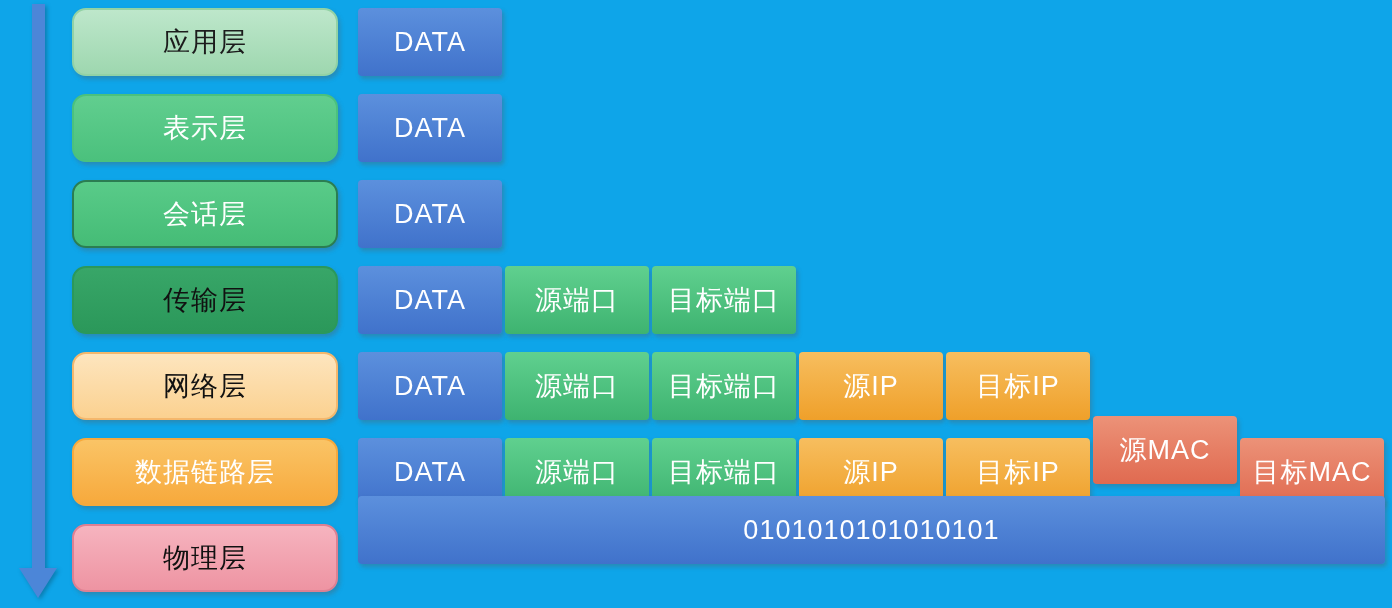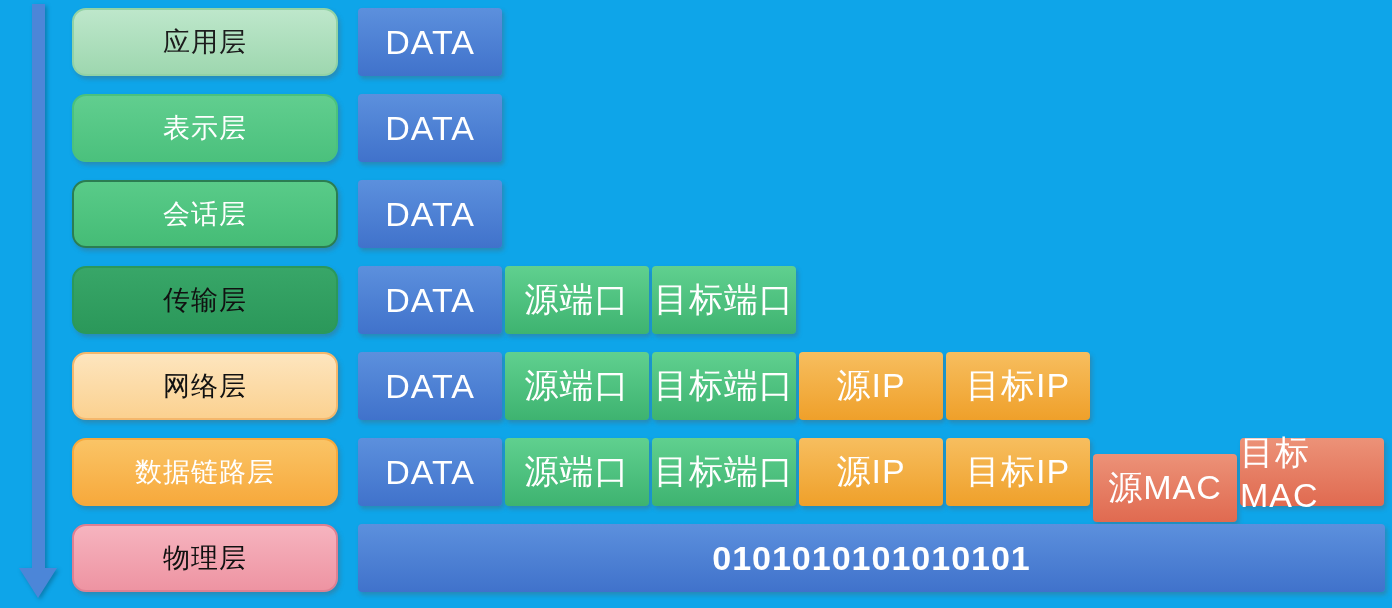--- a/index.html
+++ b/index.html
@@ -19,21 +19,21 @@
     position:absolute; left:72px; width:266px; height:68px;
     border-radius:14px; border:2px solid transparent; box-sizing:border-box;
     display:flex; align-items:center; justify-content:center;
     font-size:27px; letter-spacing:1px;
     box-shadow:2px 3px 4px rgba(90,90,90,0.35);
   }
   
   .pkt-block {
     position:absolute; height:68px; border-radius:4px; box-sizing:border-box;
     display:flex; align-items:center; justify-content:center;
-    font-size:34px; letter-spacing:1px;
+    font-size:27px; letter-spacing:1px;
     box-shadow:2px 3px 4px rgba(90,90,90,0.35);
   }
 </style>
 </head>
 <body>
 
 <div class="canvas">
   <div class="flow-arrow">
     <div class="arrow-shaft" style="background: rgb(76, 134, 216);"></div>
     <div class="arrow-head" style="border-top-color: rgb(76, 134, 216);"></div>
@@ -98,26 +98,26 @@
       </div>
       <div class="pkt-block" style="top: 438px; left: 652px; width: 144px; background: linear-gradient(rgb(96, 208, 143), rgb(62, 179, 112)); color: rgb(255, 255, 255);">
         <span>目标端口</span>
       </div>
       <div class="pkt-block" style="top: 438px; left: 799px; width: 144px; background: linear-gradient(rgb(247, 190, 95), rgb(239, 160, 42)); color: rgb(255, 255, 255);">
         <span>源IP</span>
       </div>
       <div class="pkt-block" style="top: 438px; left: 946px; width: 144px; background: linear-gradient(rgb(247, 190, 95), rgb(239, 160, 42)); color: rgb(255, 255, 255);">
         <span>目标IP</span>
       </div>
-      <div class="pkt-block" style="top: 454px; left: 1093px; width: 144px; background: linear-gradient(rgb(236, 146, 120), rgb(224, 106, 80)); color: rgb(255, 255, 255);">
+      <div class="pkt-block" style="top: 416px; left: 1093px; width: 144px; background: linear-gradient(rgb(236, 146, 120), rgb(224, 106, 80)); color: rgb(255, 255, 255);">
         <span>源MAC</span>
       </div>
       <div class="pkt-block" style="top: 438px; left: 1240px; width: 144px; background: linear-gradient(rgb(236, 146, 120), rgb(224, 106, 80)); color: rgb(255, 255, 255);">
         <span>目标MAC</span>
       </div>
       <div class="layer-box" style="top: 524px; background: linear-gradient(rgb(246, 180, 191), rgb(238, 148, 162)); border-color: rgb(222, 128, 146); color: rgb(17, 17, 17); text-align: center;">
         <span>物理层</span>
       </div>
-      <div class="pkt-block" style="top: 524px; left: 358px; width: 1027px; background: linear-gradient(rgb(92, 144, 221), rgb(64, 114, 203)); color: rgb(255, 255, 255); font-weight: bold;">
+      <div class="pkt-block" style="top: 496px; left: 358px; width: 1027px; background: linear-gradient(rgb(92, 144, 221), rgb(64, 114, 203)); color: rgb(255, 255, 255);">
         <span>0101010101010101</span>
       </div>
     </div>
 </div>
 
 </body></html>

